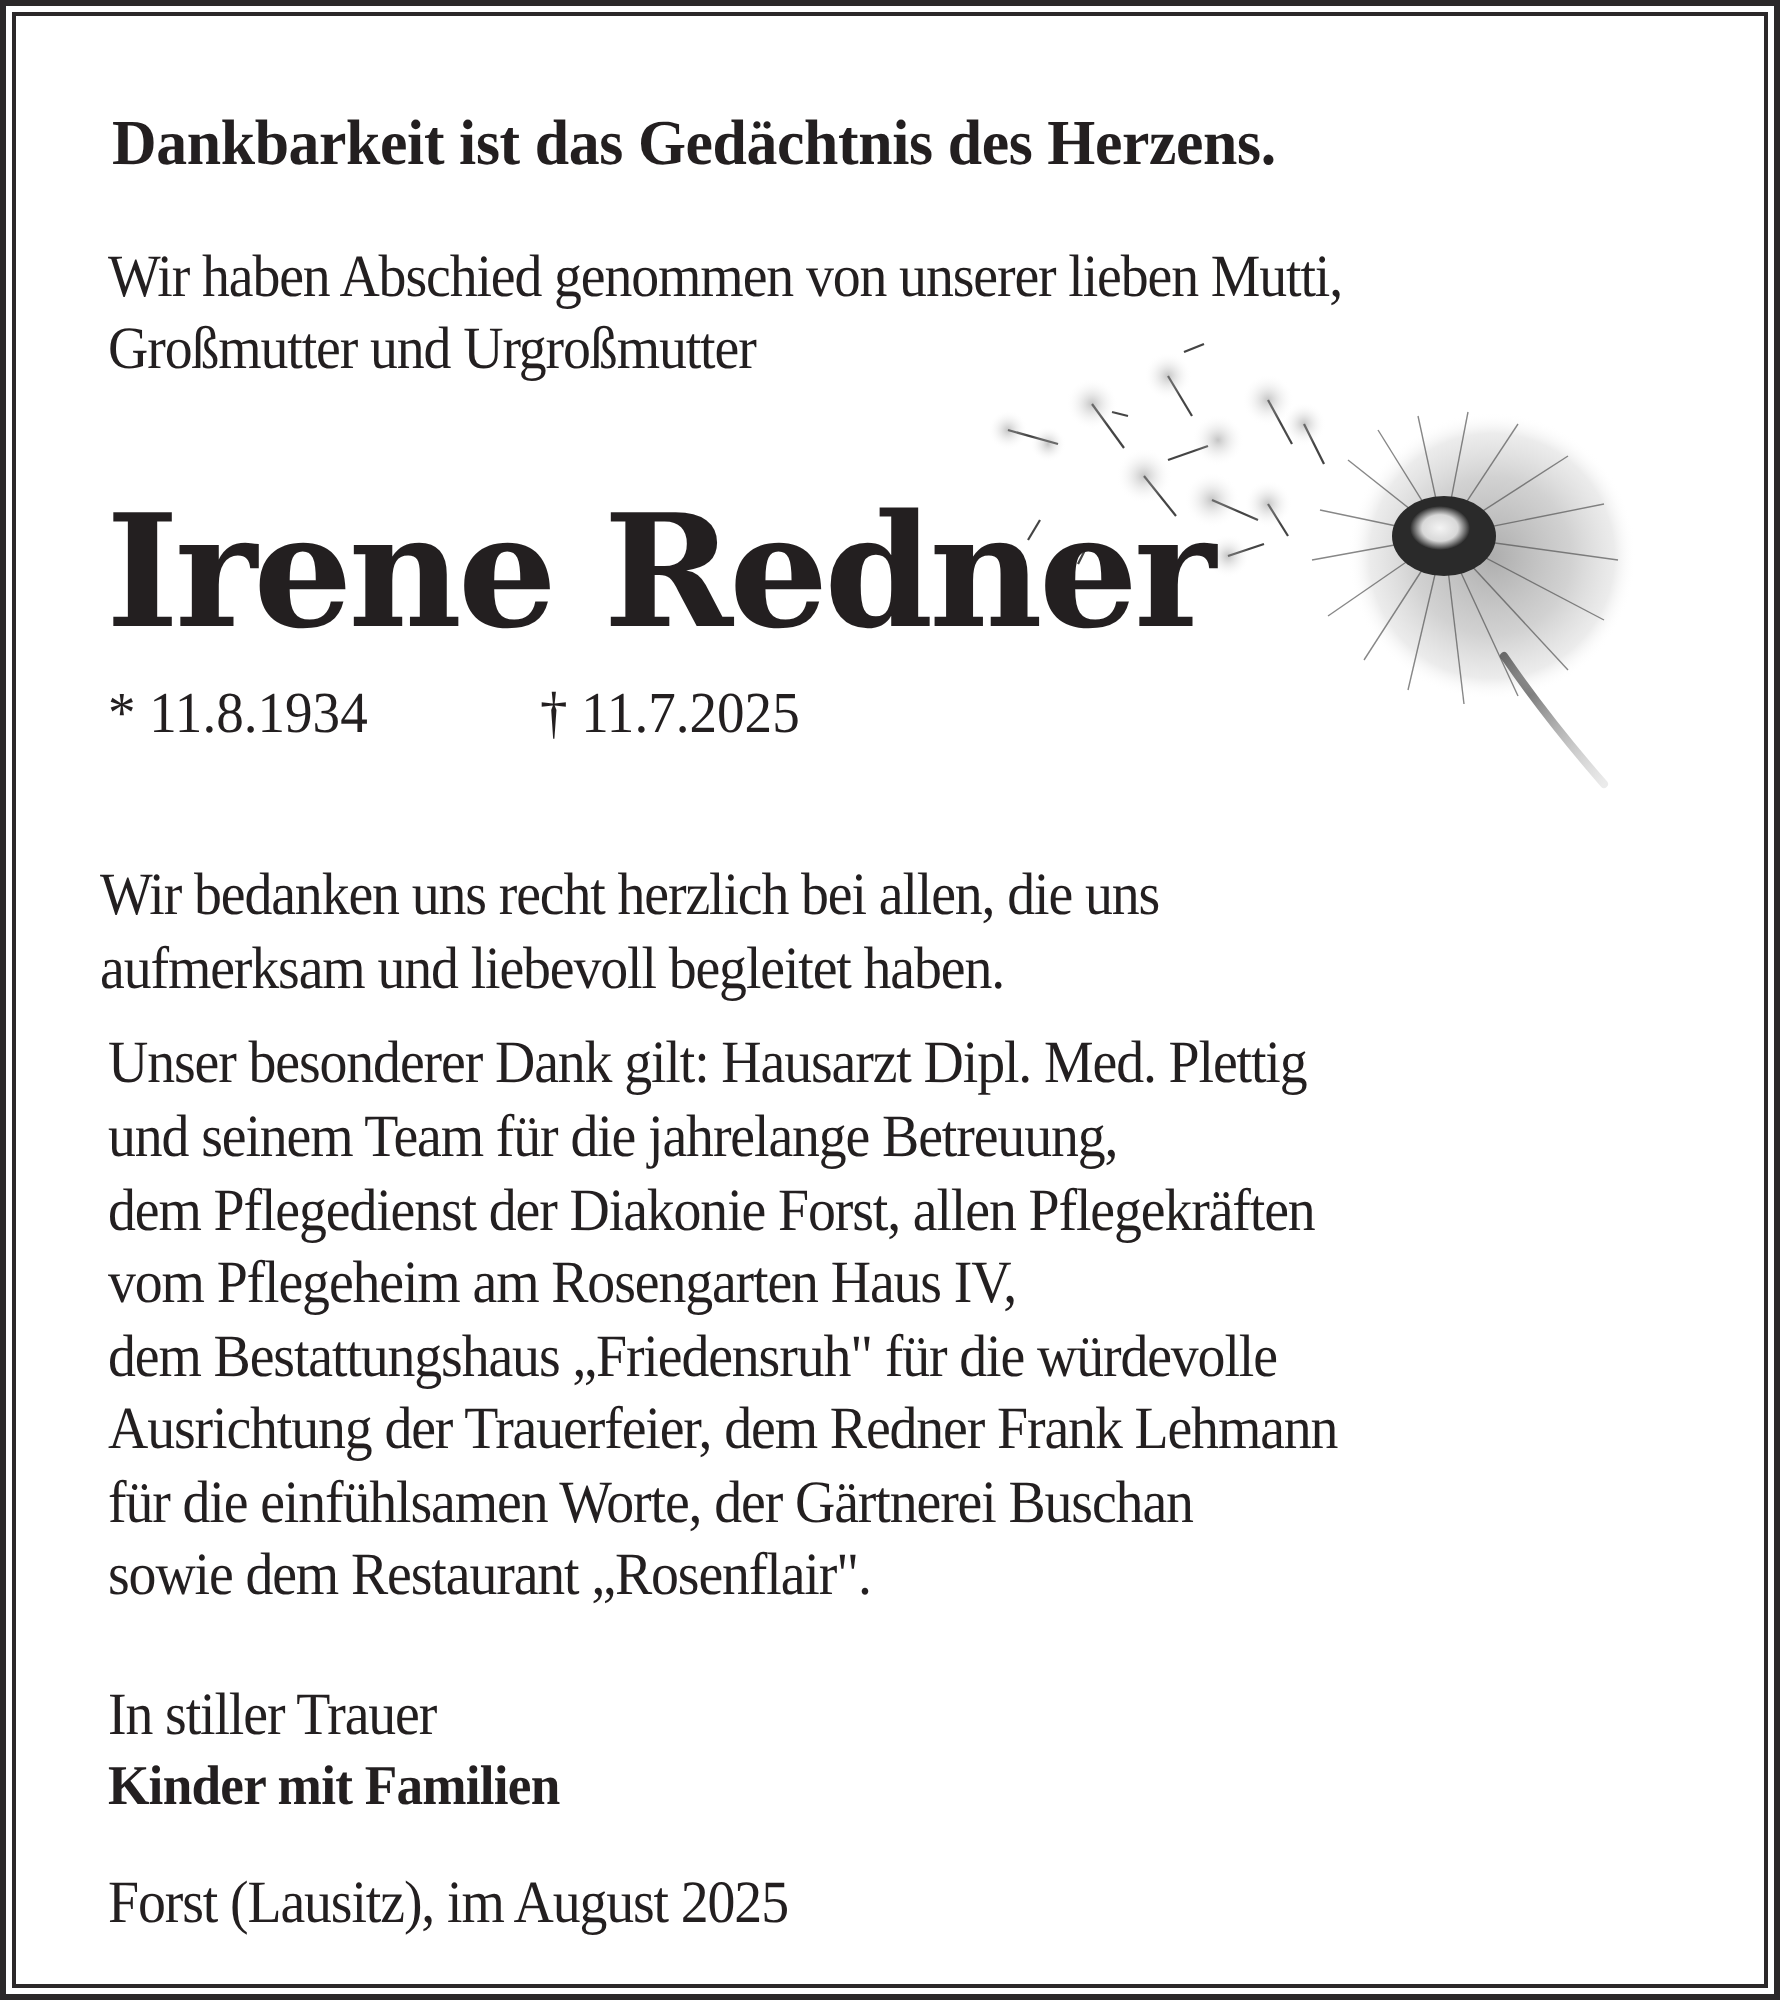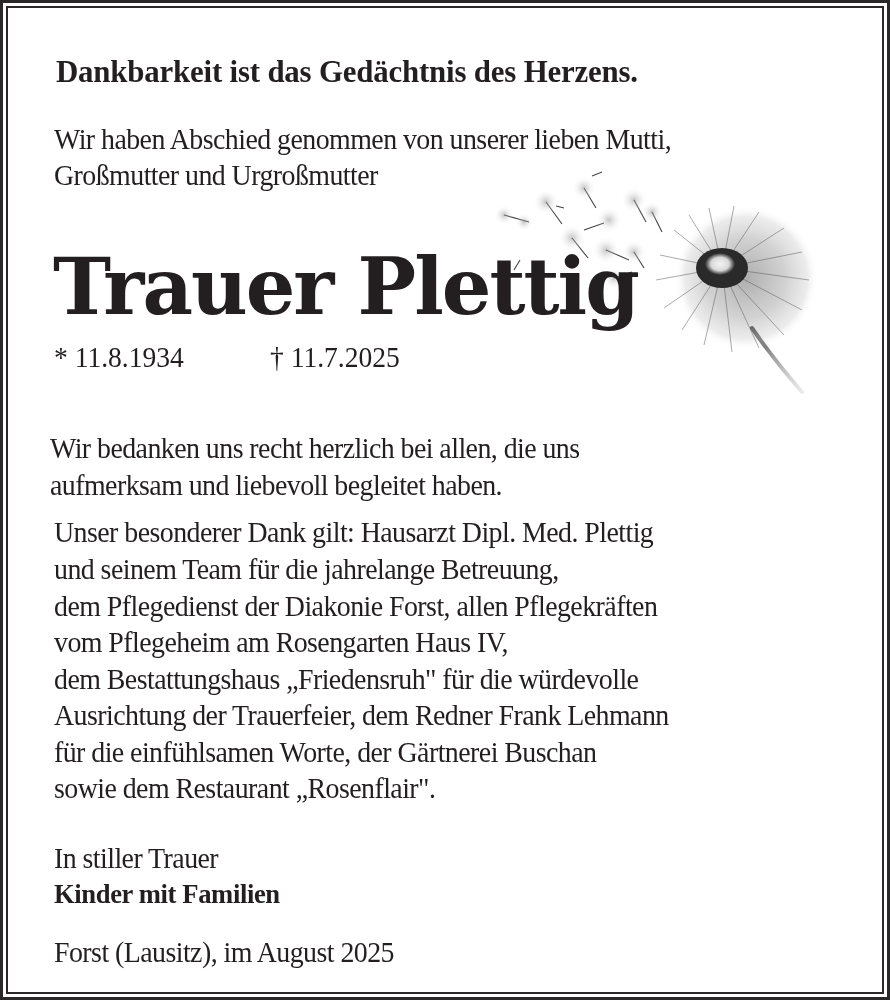--- a/index.html
+++ b/index.html
@@ -149,21 +149,21 @@
     <circle cx="122" cy="90" r="14"></circle>
     <circle cx="150" cy="40" r="13"></circle>
     <circle cx="168" cy="52" r="11"></circle>
     <circle cx="125" cy="60" r="13"></circle>
     <circle cx="130" cy="118" r="11"></circle>
     <circle cx="150" cy="92" r="12"></circle>
     <circle cx="40" cy="62" r="9"></circle>
   </g>
 </svg>
 
-<div class="line name" style="left:53px; top:248px; transform:scaleX(1.0);">Trauer Plettig</div>
+<div class="line name" style="left:53px; top:248px; transform:scaleX(1.0);">Irene Redner</div>
 
 <div class="line dates" style="left:54px; top:343px; transform:scaleX(0.95);">* 11.8.1934</div>
 <div class="line dates" style="left:270px; top:343px; transform:scaleX(0.95);">† 11.7.2025</div>
 
 <div class="line body" style="left:50px; top:433px; transform:scaleX(0.93);">Wir bedanken uns recht herzlich bei allen, die uns</div>
 <div class="line body" style="left:50px; top:470px; transform:scaleX(0.93);">aufmerksam und liebevoll begleitet haben.</div>
 
 <div class="line body" style="left:54px; top:517px; transform:scaleX(0.93);">Unser besonderer Dank gilt: Hausarzt Dipl. Med. Plettig</div>
 <div class="line body" style="left:54px; top:554px; transform:scaleX(0.93);">und seinem Team für die jahrelange Betreuung,</div>
 <div class="line body" style="left:54px; top:591px; transform:scaleX(0.93);">dem Pflegedienst der Diakonie Forst, allen Pflegekräften</div>

